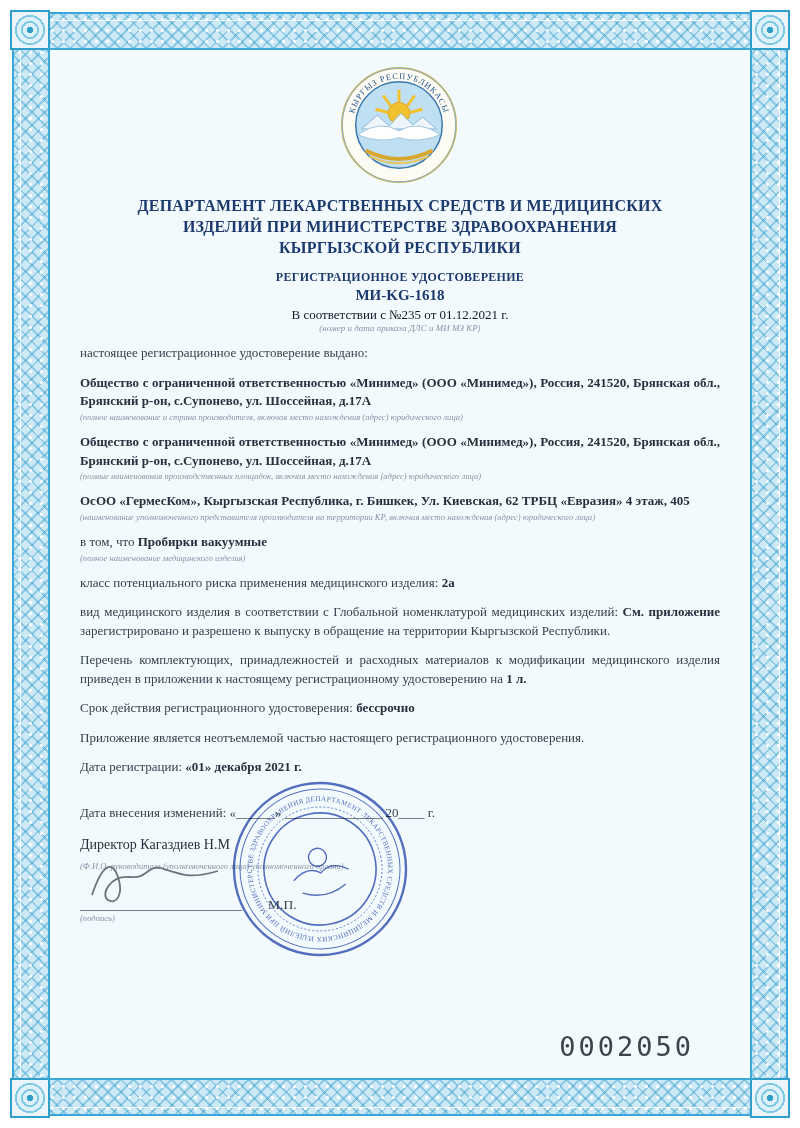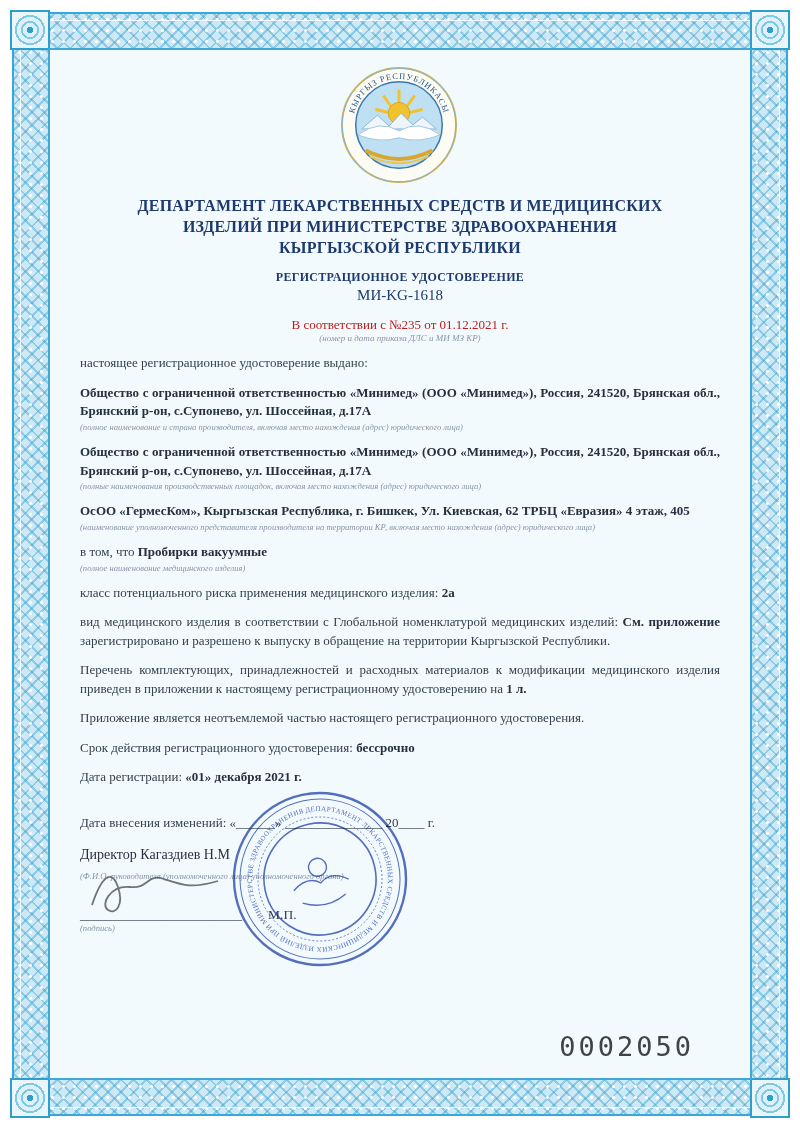--- a/index.html
+++ b/index.html
@@ -16,22 +16,22 @@
   .corner{position:absolute;width:40px;height:40px;box-sizing:border-box;border:2px solid #2f9ecb;
     background:radial-gradient(circle at 50% 50%, #2f9ecb 0 3px, #ddf1fa 3px 7px, #7fc9e6 7px 9px, #ddf1fa 9px 13px, #7fc9e6 13px 15px, #eaf6fc 15px);}
   .corner.tl{top:10px;left:10px;} .corner.tr{top:10px;right:10px;}
   .corner.bl{bottom:10px;left:10px;} .corner.br{bottom:10px;right:10px;}
   .inner{position:absolute;inset:48px;box-sizing:border-box;border:2px solid #3fa9d6;background:#f3fafd;
          padding:14px 30px 16px 30px;}
   
   .emblem-wrap{width:120px;margin:2px auto 8px;}
   .dept{white-space:pre-line;text-align:center;font-weight:bold;color:#1d3a6e;font-size:16px;line-height:1.3;letter-spacing:.2px;margin:4px 0 12px;}
   .title{ text-align:center;font-weight:bold;color:#1d3a6e;font-size:12px;margin:10px 0 2px;letter-spacing:.3px;}
-  .cert-no{text-align:center;font-weight:normal;color:#1d3a6e;font-size:15px;margin:2px 0;}
-  .order{text-align:center;color:#b91c1c;font-size:13px;margin:13px 0 0;}
+  .cert-no{text-align:center;font-weight:bold;color:#1d3a6e;font-size:15px;margin:2px 0;}
+  .order{text-align:center;color:#0f172a;font-size:13px;margin:3px 0 0;}
   .order-cap{text-align:center;font-size:9px;color:#8594a8;font-style:italic;margin:0 0 10px;}
   
   .para{font-size:13px;line-height:1.42;text-align:justify;margin:11px 0 1px;}
   .para b{color:#26313f;}
   .bold-para{font-weight:bold;color:#26313f;}
   .caption{font-size:8.6px;color:#8594a8;font-style:italic;margin:0 0 2px;line-height:1.2;}
   
   .sign-block{position:relative;margin-top:14px;height:120px;}
   .dir-line{font-size:14px;font-weight:normal;color:#26313f;margin:0 0 8px;}
   .sig-row{font-size:13.5px;color:#33404e;margin:26px 0 0;}
@@ -101,23 +101,23 @@
 
     <p class="para"><span>в том, что </span><b>Пробирки вакуумные</b></p>
     <p class="caption">(полное наименование медицинского изделия)</p>
 
     <p class="para"><span>класс потенциального риска применения медицинского изделия: </span><b>2а</b></p>
 
     <p class="para"><span>вид медицинского изделия в соответствии с Глобальной номенклатурой медицинских изделий: </span><b>См. приложение</b><span> зарегистрировано и разрешено к выпуску в обращение на территории Кыргызской Республики.</span></p>
 
     <p class="para"><span>Перечень комплектующих, принадлежностей и расходных материалов к модификации медицинского изделия приведен в приложении к настоящему регистрационному удостоверению на </span><b>1 л.</b></p>
 
+    <p class="para"><span>Срок действия регистрационного удостоверения: </span><b>бессрочно</b></p>
+
     <p class="para">Приложение является неотъемлемой частью настоящего регистрационного удостоверения.</p>
-
-    <p class="para"><span>Срок действия регистрационного удостоверения: </span><b>бессрочно</b></p>
 
     <p class="para"><span>Дата регистрации: </span><b>«01» декабря 2021 г.</b></p>
 
     <p class="para" style="margin-top:28px">Дата внесения изменений: «______» _______________ 20____ г.</p>
 
     <div class="sign-block">
       <p class="dir-line">Директор Кагаздиев Н.М</p>
       <p class="caption">(Ф.И.О. руководителя (уполномоченного лица) уполномоченного органа)</p>
 
       <svg class="sig-scribble" width="150" height="70" viewBox="0 0 150 70">

